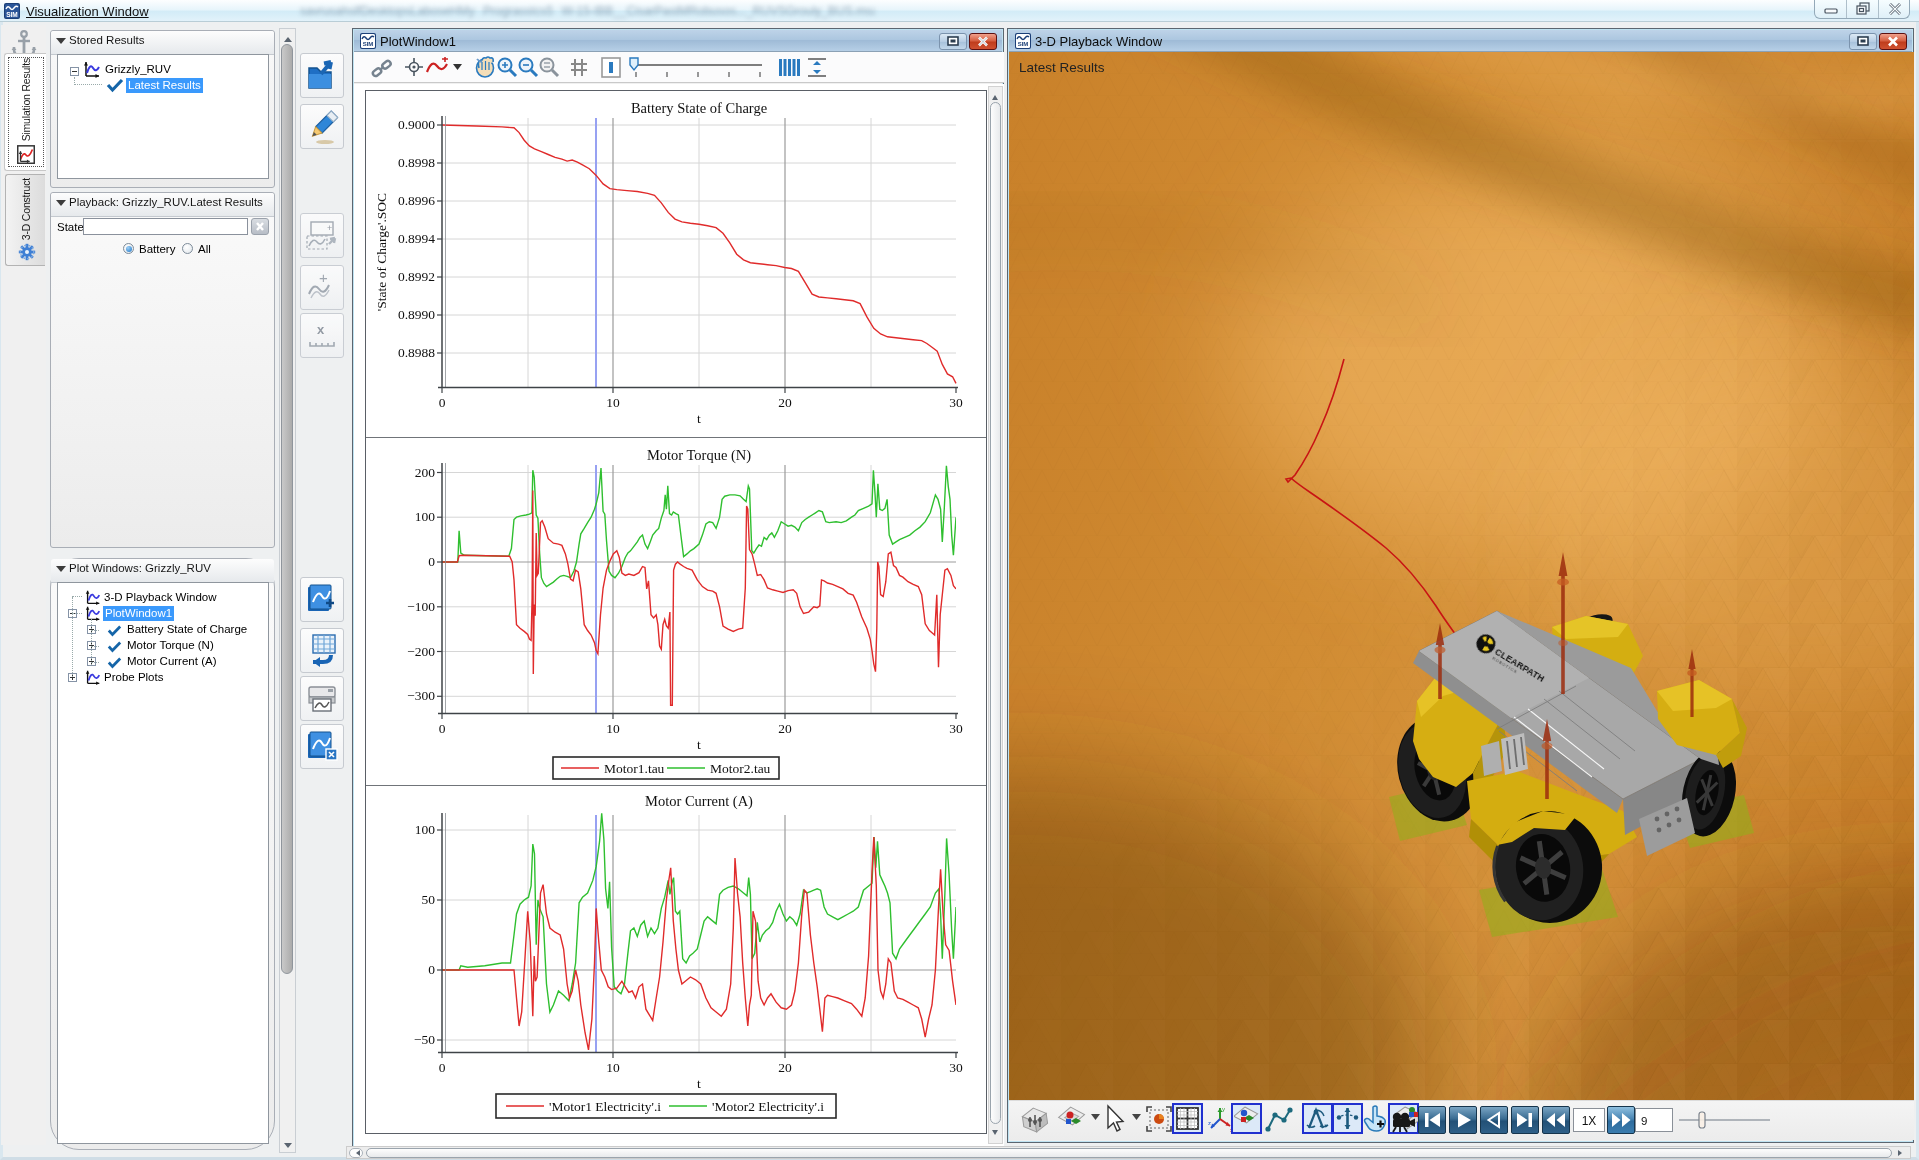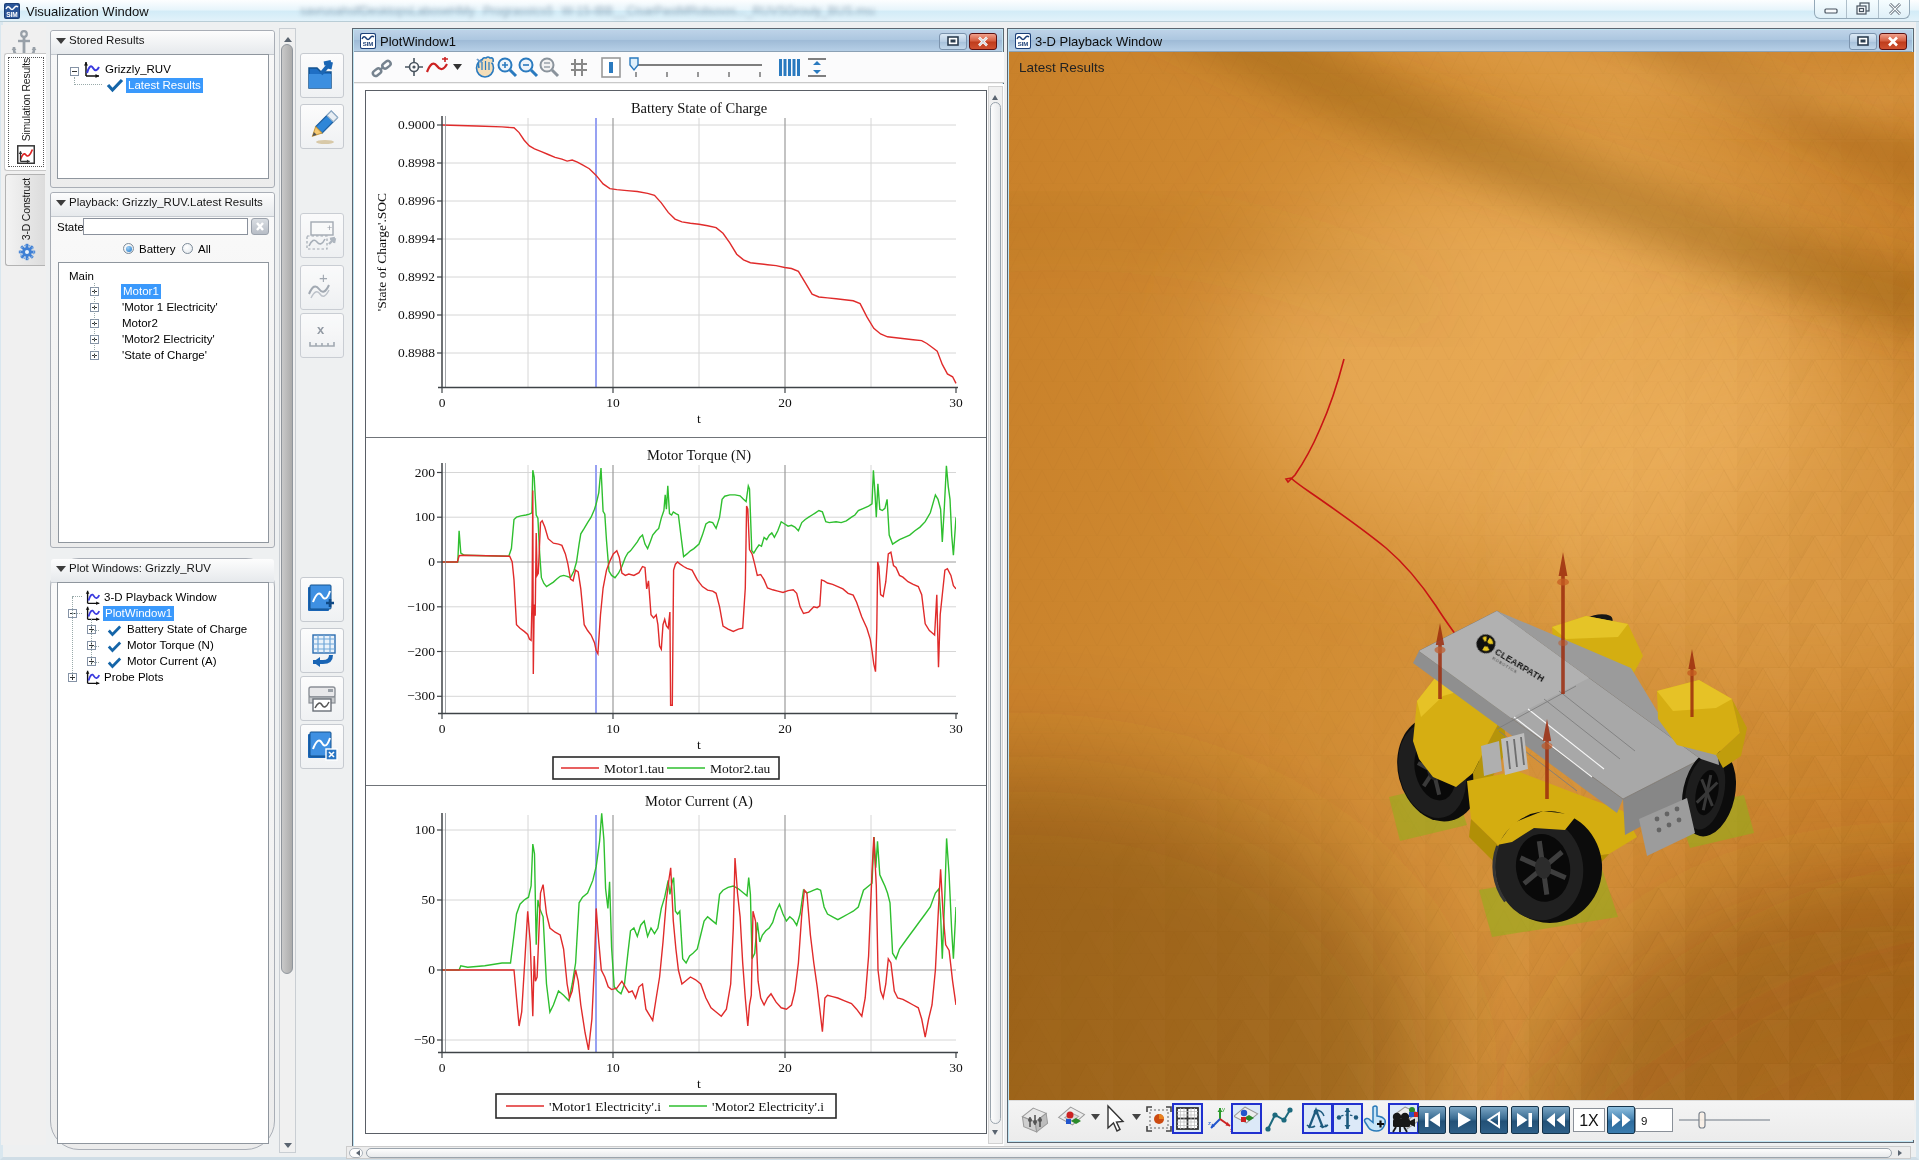--- a/index.html
+++ b/index.html
@@ -4,21 +4,21 @@
 <style>
 * { margin:0; padding:0; box-sizing:border-box; }
 html,body { width:1919px; height:1160px; overflow:hidden; font-family:"Liberation Sans",sans-serif; }
 body { background:#ebeef0; position:relative; }
 .abs { position:absolute; }
 
 #titlebar { left:0; top:0; width:1919px; height:22px;
   background:linear-gradient(#fdfeff, #e8f5fb 45%, #d3ecf7 55%, #e2f2fa);
   border-bottom:1px solid #b9cdd6; }
 #titlebar .ticon { left:4px; top:3px; width:16px; height:16px; }
-#titlebar .ttext { left:26px; top:4px; font-size:13px; color:#111; }
+#titlebar .ttext { left:26px; top:4px; font-size:13px; color:#111;text-decoration:underline; }
 #blurtxt { left:300px; top:4px; width:575px; word-spacing:5px; height:15px; filter:blur(2px); opacity:.75;
   font-size:12px; color:#7d93a6; white-space:nowrap; overflow:hidden; }
 #capbtns { right:9px; top:0; width:96px; height:19px; border:1px solid #94a9b8; border-top:none;
   border-radius:0 0 6px 6px; background:linear-gradient(#f6fdff,#dff0f8); display:flex; }
 #capbtns .cb { width:32px; height:18px; position:relative; border-right:1px solid #aebfca; }
 #capbtns .cb:last-child { border-right:none; }
 
 #frame { left:0; top:22px; width:1919px; height:1138px; background:#eef0f1;
   border-left:3px solid #d9e7ef; border-right:3px solid #d9e7ef; border-bottom:3px solid #cfdde6; }
 
@@ -156,34 +156,20 @@
     <div class="abs" style="left:32px;top:25px;width:165px;height:17px;background:#fff;border:1px solid #8a919c;"></div>
     <div class="abs" style="left:200px;top:25px;width:18px;height:17px;border:1px solid #9aa1ab;border-radius:3px;background:linear-gradient(#d9dde2,#b7bdc6);">
       <svg width="16" height="15" viewBox="0 0 16 15">
           <path d="M5 4 L11 11 M11 4 L5 11" stroke="#fff" stroke-width="2.4"></path>
         </svg></div>
     <div class="abs" style="left:72px;top:50px;width:11px;height:11px;border:1px solid #7d8b99;border-radius:50%;background:radial-gradient(circle at 40% 35%,#fff,#dfe5ea);"></div>
     <div class="abs" style="left:74.5px;top:52.5px;width:6px;height:6px;border-radius:50%;background:radial-gradient(circle at 35% 30%,#9fd0f5,#1d76c8);"></div>
     <div class="trow" style="left:88px;top:49px;">Battery</div>
     <div class="abs" style="left:131px;top:50px;width:11px;height:11px;border:1px solid #7d8b99;border-radius:50%;background:radial-gradient(circle at 40% 35%,#fff,#dfe5ea);"></div>
     <div class="trow" style="left:147px;top:49px;">All</div>
-    <div class="whitebox" style="left:7px;top:69px;width:211px;height:281px;">
-      <div class="trow" style="left:10px;top:6px;">Main</div>
-      <div class="expbox plus" style="left:31px;top:24px;"></div>
-      <div class="trow hl" style="left:62px;top:21px;">Motor1</div>
-      <div class="expbox plus" style="left:31px;top:40px;"></div>
-      <div class="trow" style="left:63px;top:37px;">'Motor 1 Electricity'</div>
-      <div class="expbox plus" style="left:31px;top:56px;"></div>
-      <div class="trow" style="left:63px;top:53px;">Motor2</div>
-      <div class="expbox plus" style="left:31px;top:72px;"></div>
-      <div class="trow" style="left:63px;top:69px;">'Motor2 Electricity'</div>
-      <div class="expbox plus" style="left:31px;top:88px;"></div>
-      <div class="trow" style="left:63px;top:85px;">'State of Charge'</div>
-      <div class="abs" style="left:35px;top:20px;width:1px;height:73px;border-left:1px dotted #9aa;"></div>
-    </div>
   </div>
 
   <div class="section" style="top:558px;height:592px;border-radius:29px;">
     <div class="sechdr">Plot Windows: Grizzly_RUV</div>
     <div class="whitebox" style="left:6px;top:23px;width:212px;height:562px;">
       <svg class="abs" style="left:26px;top:5px" width="18" height="18" viewBox="0 0 20 20">
           <path d="M4 17 L17 17 M4 17 L4 3" stroke="#111" stroke-width="1.5" fill="none"></path>
           <path d="M17 17 l-3.5 -2 v4 z M4 3 l-2 3.5 h4 z" fill="#111"></path>
           <path d="M5 14 Q8 4 11 9 T17 8" stroke="#3a3adf" stroke-width="2" fill="none"></path>
         </svg>
@@ -922,21 +908,21 @@
           <rect x="16.5" y="6" width="3.5" height="14" fill="#fff"></rect>
           <polygon points="5,6 5,20 15.5,13" fill="#fff"></polygon>
         </svg>
       </div>
     <div class="pbtn" style="left:533px;">
         <svg width="26" height="26" viewBox="0 0 26 26">
           <polygon points="12,6 12,20 3.5,13" fill="#fff"></polygon>
           <polygon points="22,6 22,20 13.5,13" fill="#fff"></polygon>
         </svg>
       </div>
-    <div class="abs" style="left:564px;top:7px;width:32px;height:24px;background:#fff;border:1px solid #8a9098;font-size:16px;color:#111;text-align:center;line-height:24px;">1X</div>
+    <div class="abs" style="left:564px;top:7px;width:32px;height:24px;background:#fff;border:1px solid #8a9098;font-size:12px;color:#111;text-align:center;line-height:24px;">1X</div>
     <div class="pbtn lit" style="left:598px;">
         <svg width="26" height="26" viewBox="0 0 26 26">
           <polygon points="4,6 4,20 12.5,13" fill="#fff"></polygon>
           <polygon points="14,6 14,20 22.5,13" fill="#fff"></polygon>
         </svg>
       </div>
     <div class="abs" style="left:626px;top:7px;width:38px;height:24px;background:#fff;border:1px solid #8a9098;font-size:11.5px;color:#111;line-height:24px;padding-left:5px;">9</div>
     <svg class="abs" style="left:668px;top:10px" width="95" height="18" viewBox="0 0 95 18">
         <line x1="2" y1="9" x2="93" y2="9" stroke="#9aa0a8" stroke-width="1.6"></line>
         <rect x="22" y="1" width="6" height="16" rx="2.5" fill="linen" stroke="#7a828c" stroke-width="1.2" fill-opacity="0.9"></rect>

